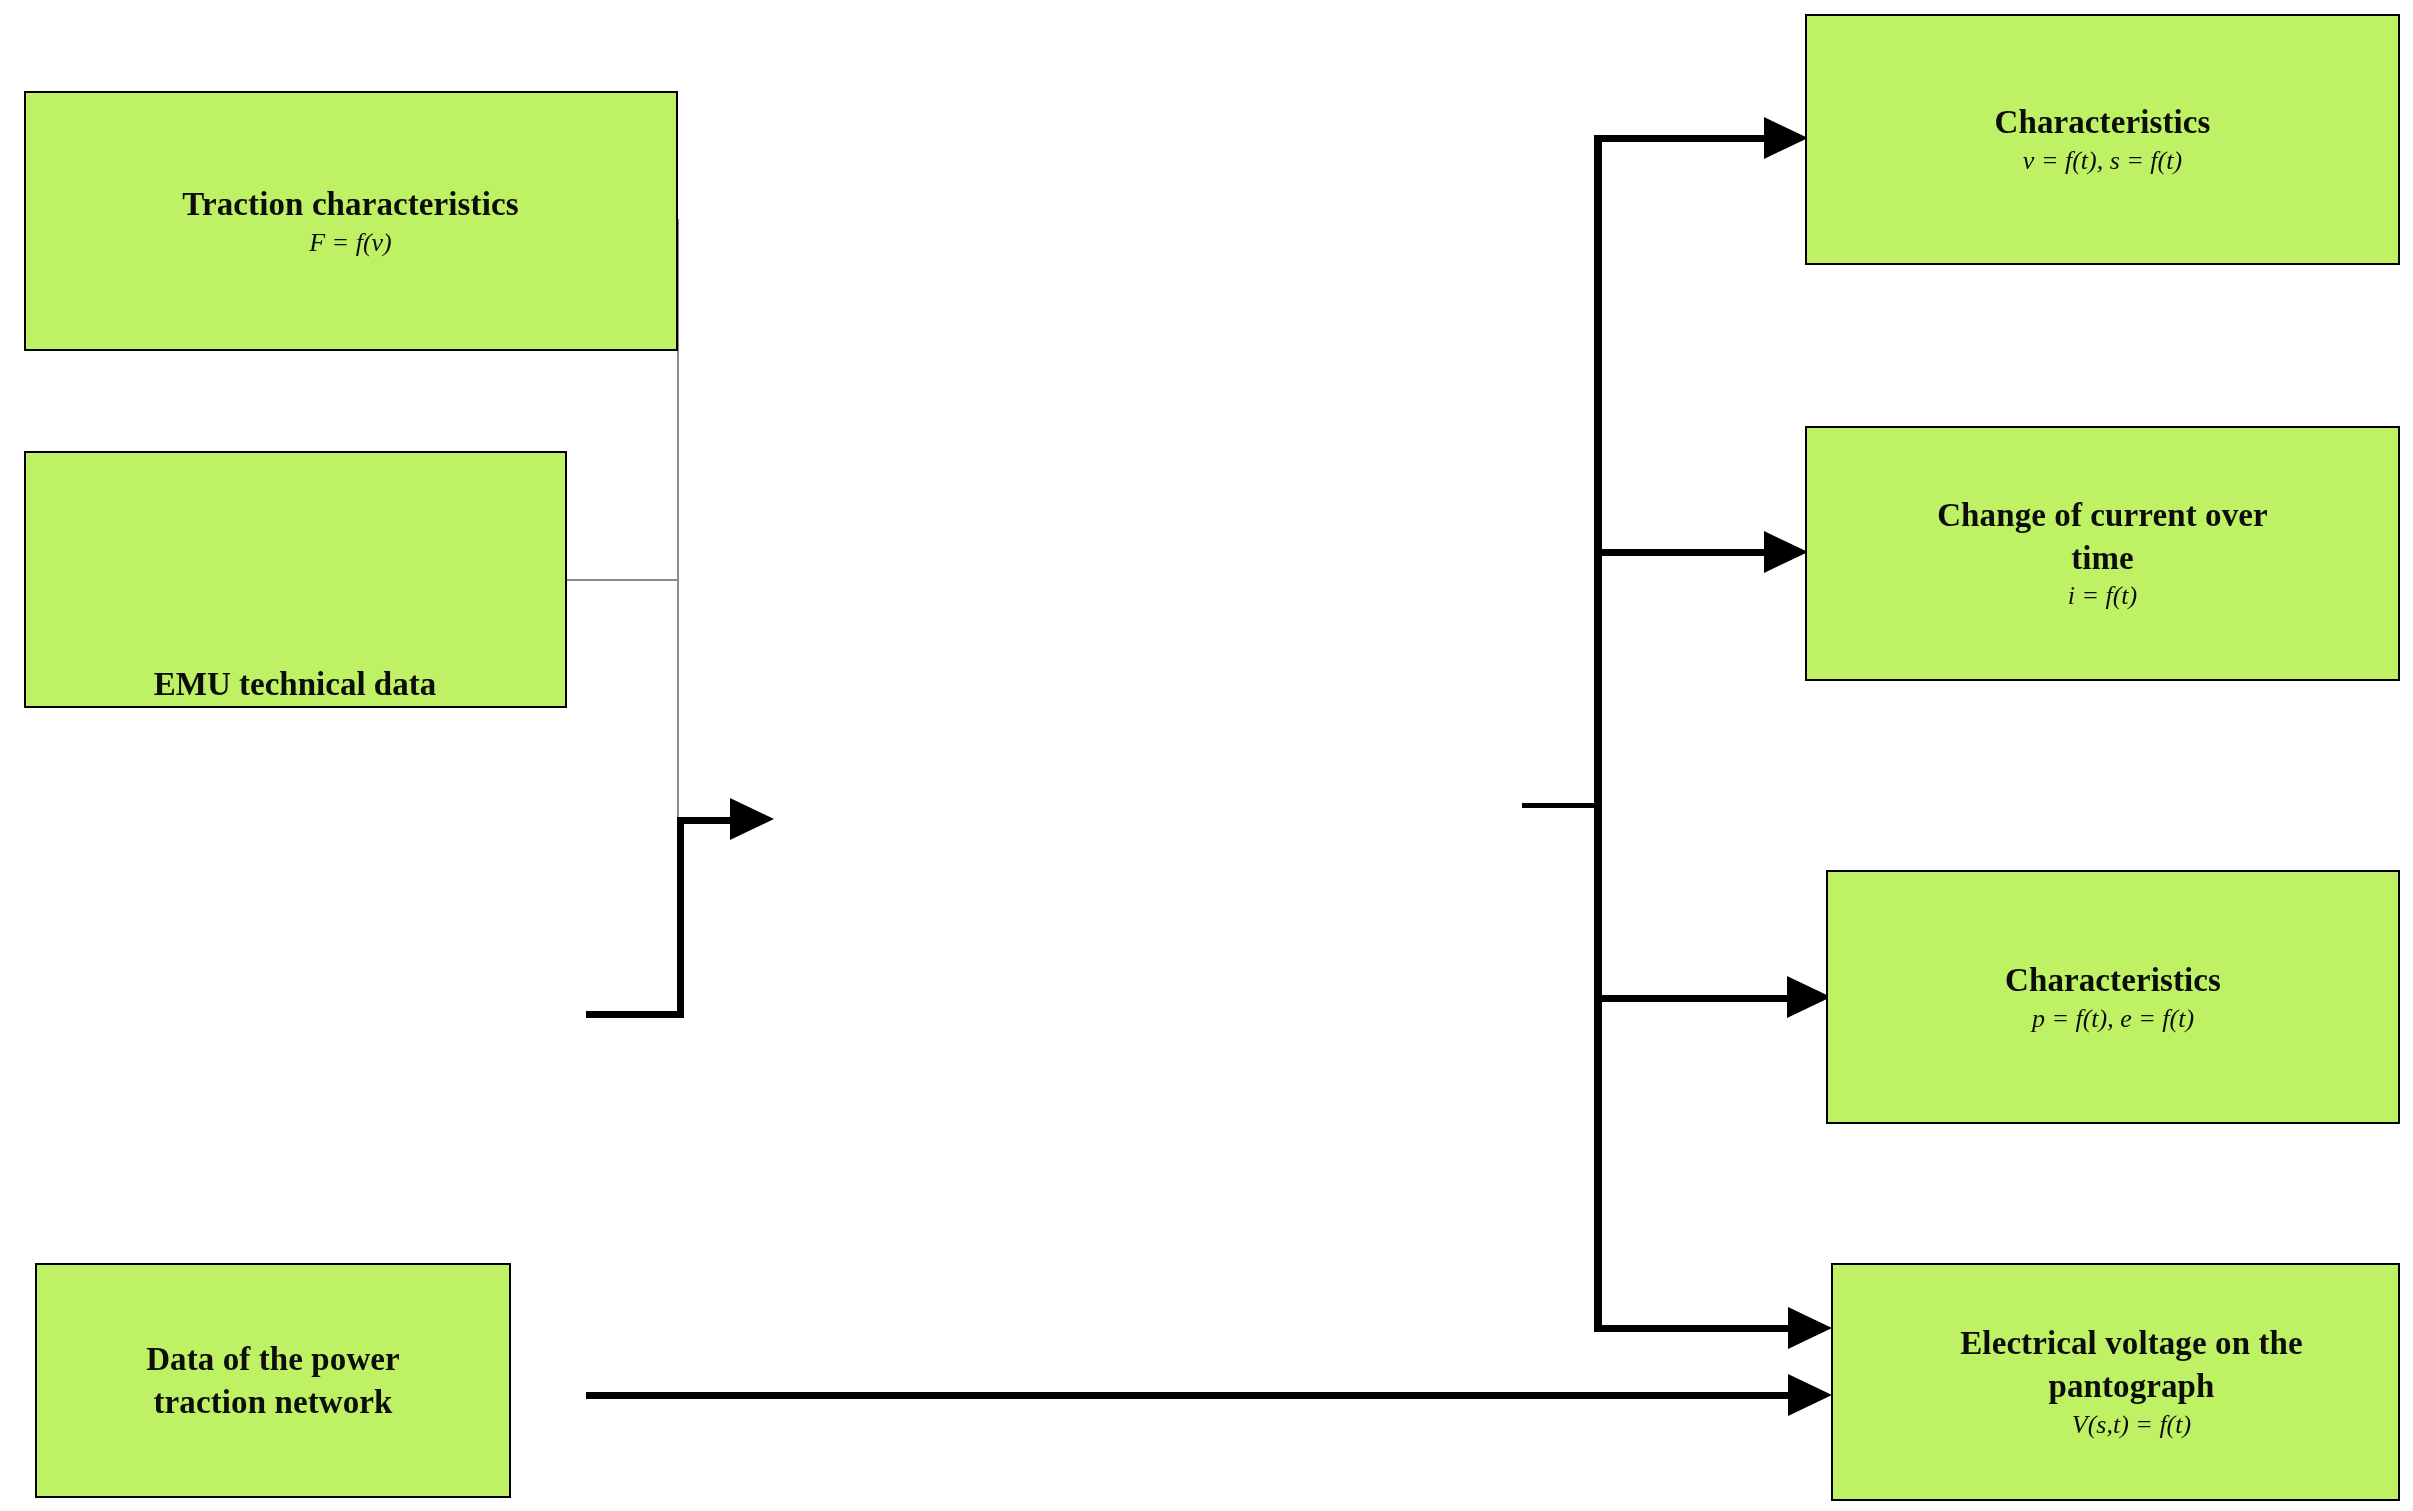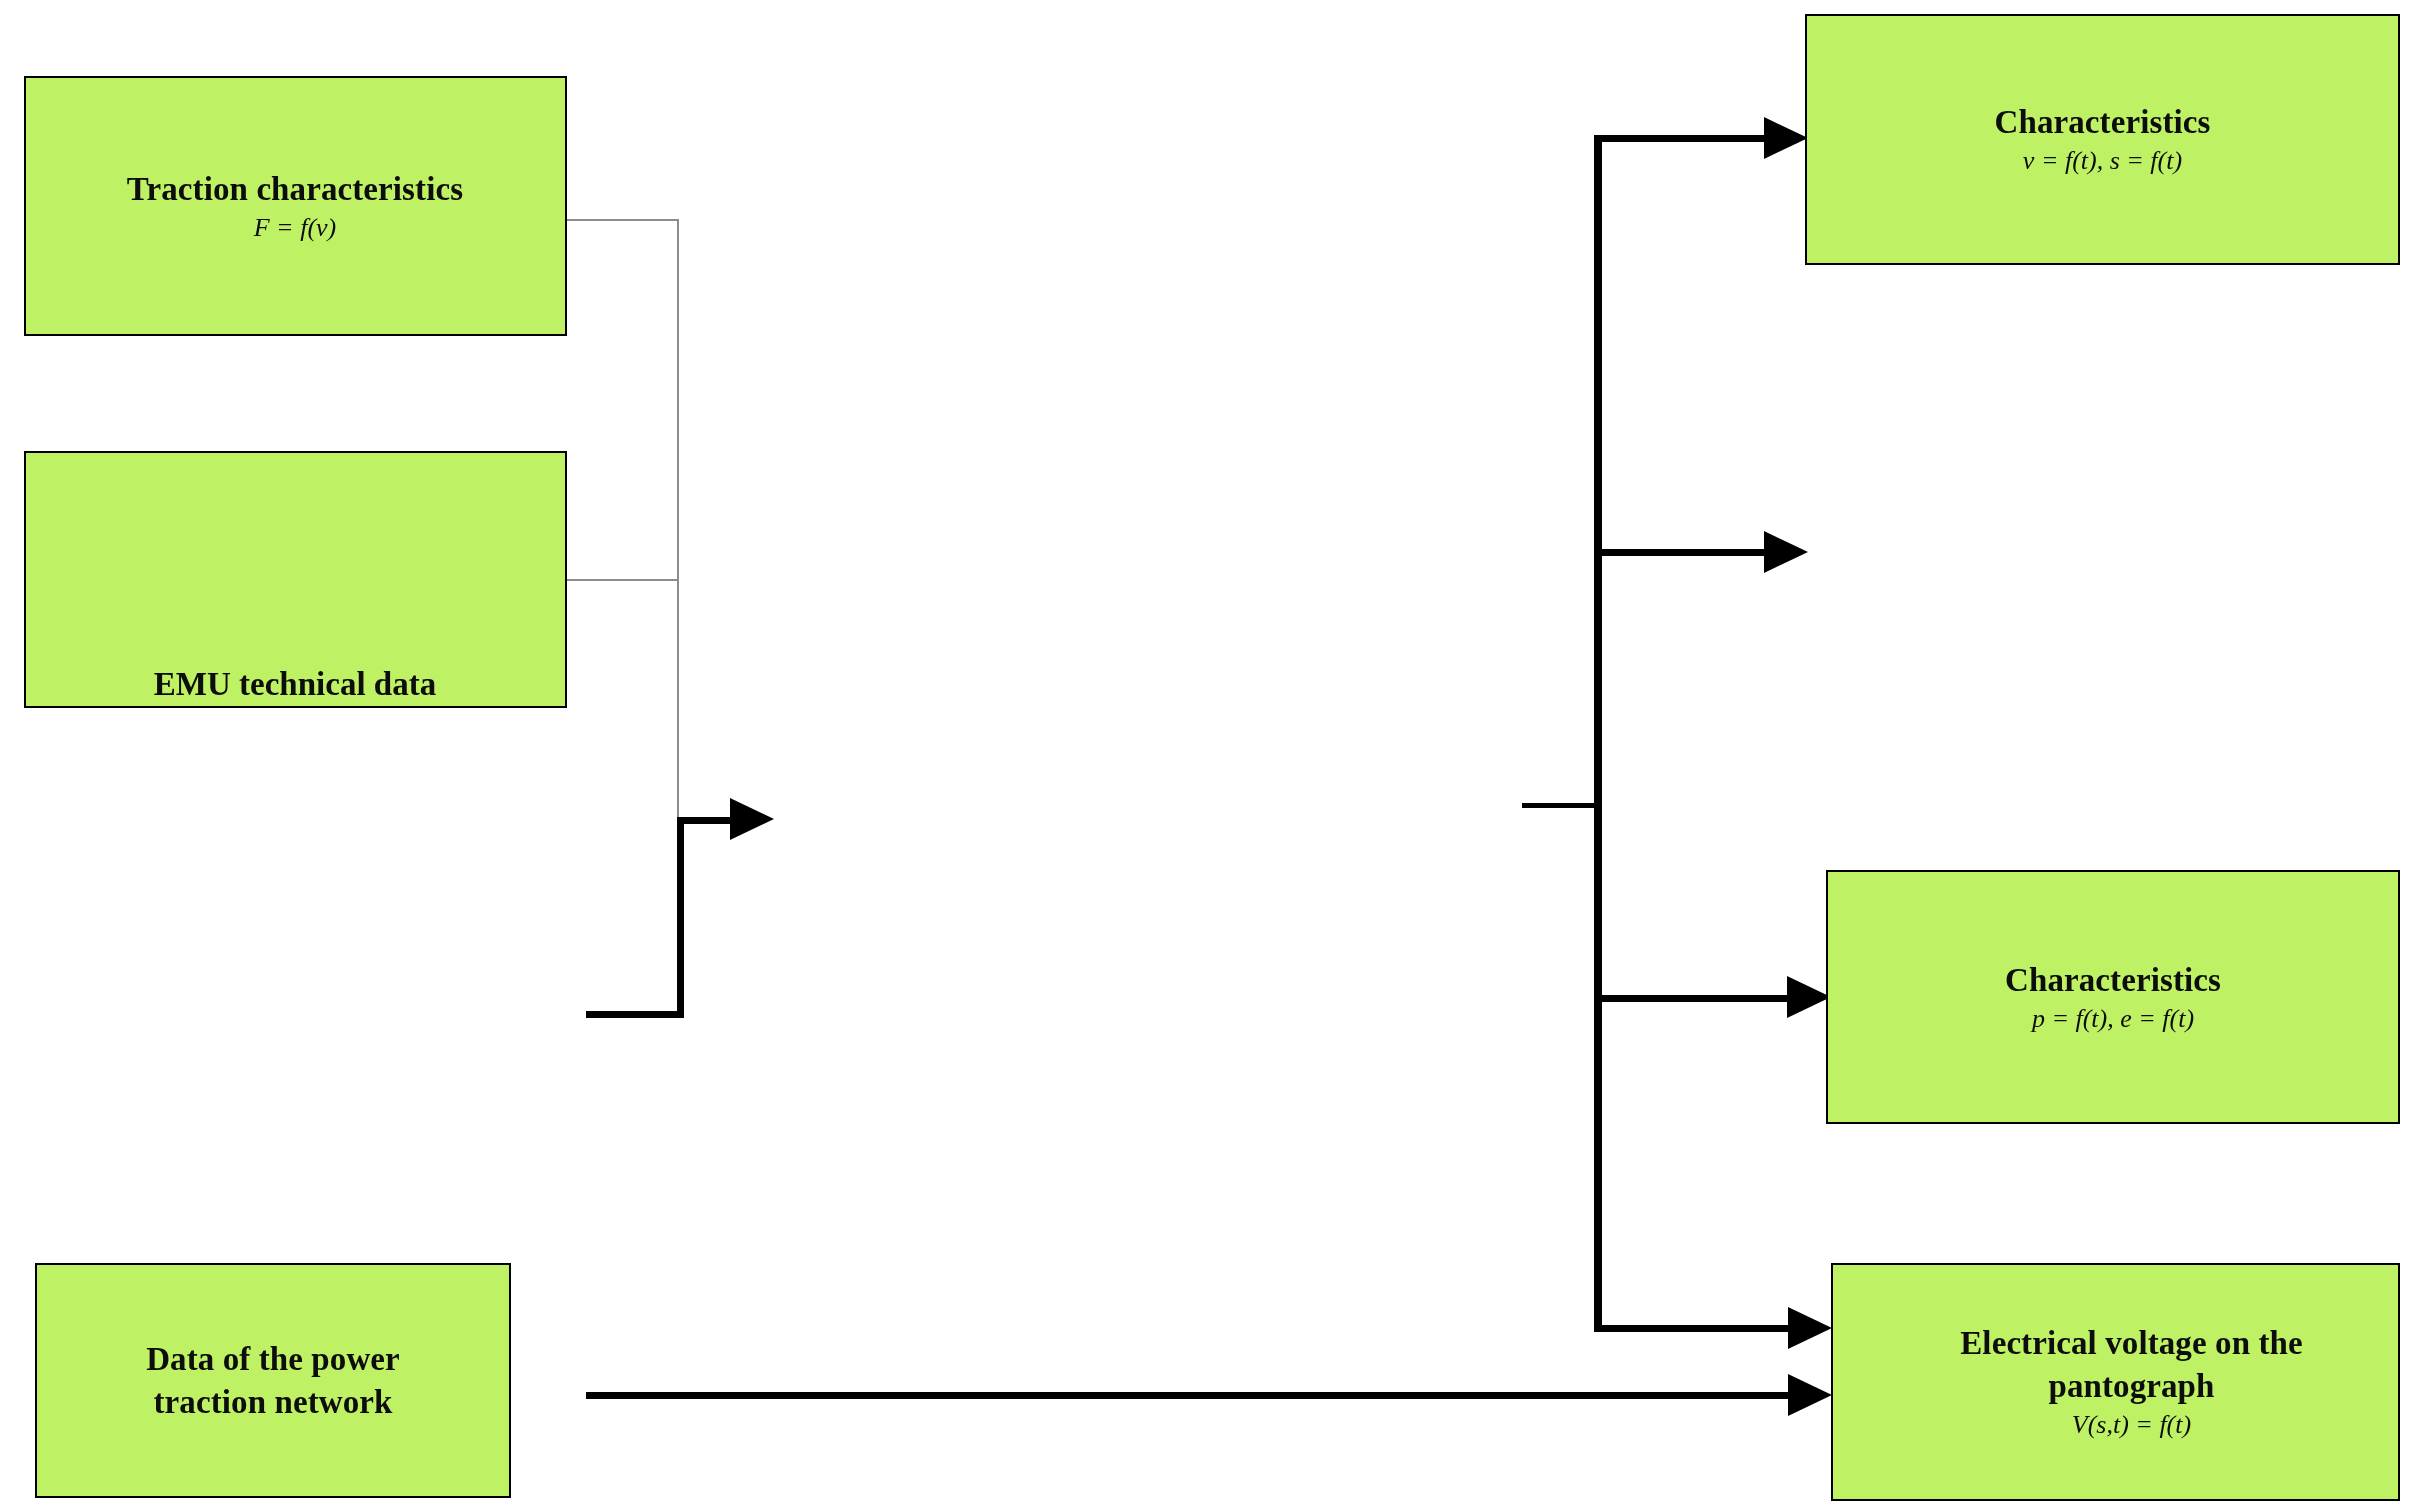--- a/index.html
+++ b/index.html
@@ -52,41 +52,46 @@
 
   <div class="wire" style="left:1594px;top:995px;width:213px;height:7px;"></div>
   <div class="head" style="left:1787px;top:976px;"></div>
 
   <div class="wire" style="left:1594px;top:1325px;width:217px;height:7px;"></div>
   <div class="head" style="left:1788px;top:1307px;"></div>
 
   <div class="wire" style="left:586px;top:1392px;width:1227px;height:7px;"></div>
   <div class="head" style="left:1788px;top:1374px;"></div>
 
-  <div class="node" style="left:23.5px;top:76px;width:543px;height:260px;justify-content:center;">
+  <div class="node" style="left:23.5px;top:91px;width:654px;height:260px;justify-content:center;">
     <span class="ln t-bold">Traction characteristics</span>
     <span class="ln t-ital">F = f(v)</span>
   </div>
 
   <div class="node" style="left:23.5px;top:451px;width:543px;height:257px;justify-content:flex-end;">
     <span class="ln t-plain">EMU technical data</span>
   </div>
 
 
   <div class="node" style="left:35px;top:1263px;width:476px;height:235px;">
     <span class="ln t-bold">Data of the power</span>
     <span class="ln t-bold">traction network</span>
   </div>
 
 
   <div class="node" style="left:1805px;top:14px;width:595px;height:251px;">
     <span class="ln t-bold">Characteristics</span>
     <span class="ln t-ital">v = f(t), s = f(t)</span>
   </div>
 
+  <div class="node" style="left:1805px;top:426px;width:595px;height:255px;">
+    <span class="ln t-bold">Change of current over</span>
+    <span class="ln t-bold">time</span>
+    <span class="ln t-ital">i = f(t)</span>
+  </div>
 
   <div class="node" style="left:1826px;top:870px;width:574px;height:254px;">
     <span class="ln t-bold">Characteristics</span>
     <span class="ln t-ital">p = f(t), e = f(t)</span>
   </div>
 
   <div class="node" style="left:1831px;top:1263px;width:569px;height:238px;padding-left:32px;">
     <span class="ln t-bold">Electrical voltage on the</span>
     <span class="ln t-bold">pantograph</span>
     <span class="ln t-ital">V(s,t) = f(t)</span>

